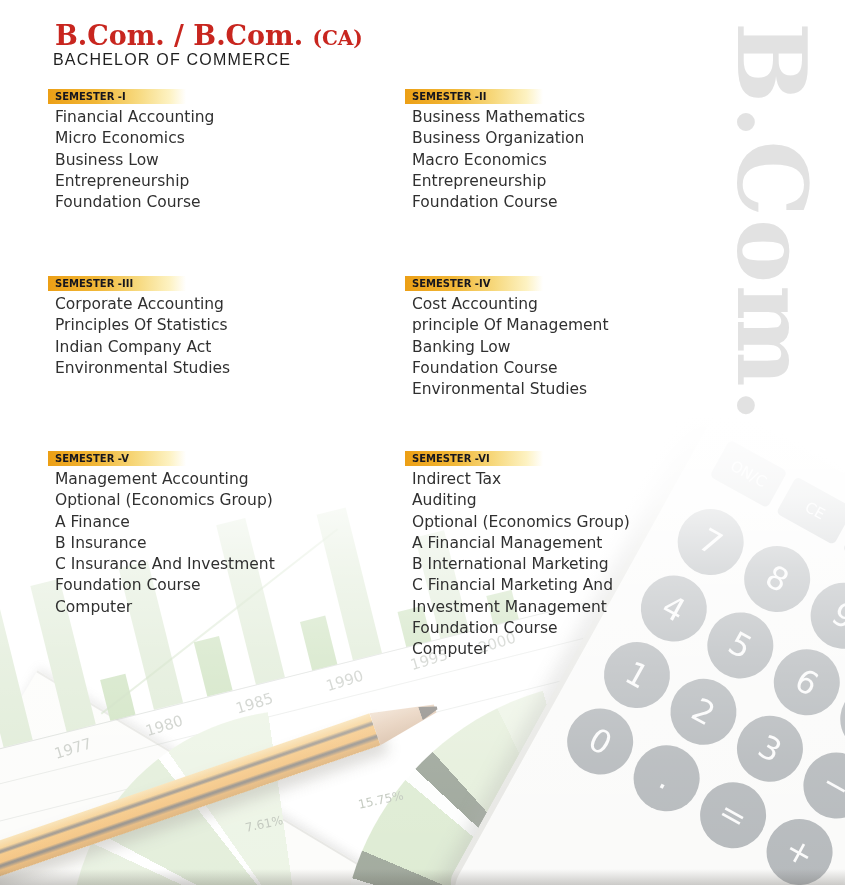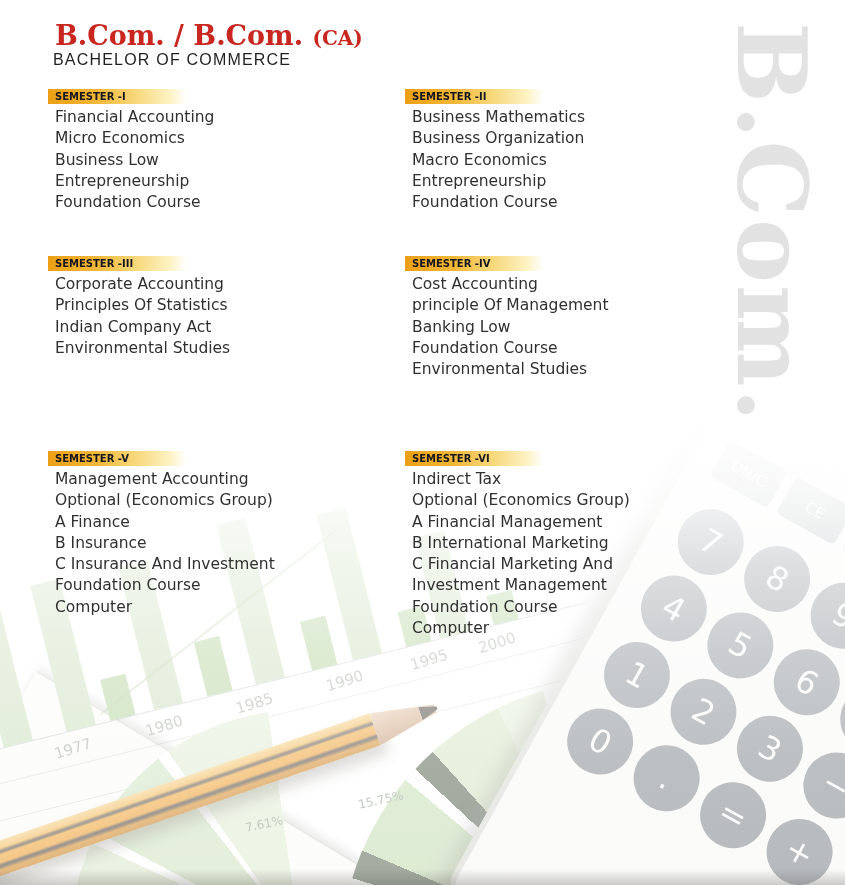--- a/index.html
+++ b/index.html
@@ -73,21 +73,21 @@
   .title{position:absolute;left:55px;top:20px;font-family:"DejaVu Serif",serif;font-weight:bold;
         color:#c8261f;font-size:27px;white-space:nowrap;}
   .title .suffix{font-size:20px;}
   .subtitle{position:absolute;left:53px;top:51px;font-family:"Liberation Sans",sans-serif;
         font-size:16px;letter-spacing:1.2px;color:#1f1f1f;font-weight:500;}
 
   .sem{position:absolute;width:345px;}
   .sem-1,.sem-3,.sem-5{left:48px;}
   .sem-2,.sem-4,.sem-6{left:405px;}
   .sem-1,.sem-2{top:89px;}
-  .sem-3,.sem-4{top:256px;}
+  .sem-3,.sem-4{top:276px;}
   .sem-5,.sem-6{top:451px;}
   .sem-header{width:131px;padding:2px 0 2px 7px;font-size:10px;font-weight:bold;color:#16161e;
         background:linear-gradient(90deg,#ec9f15 0%,#f1b737 35%,#f7d97e 65%,#fdf2c2 88%,rgba(253,245,205,0) 100%);
         margin-bottom:3px;}
   .course{font-size:15.5px;line-height:21.3px;color:#303030;padding-left:7px;white-space:nowrap;}
 </style>
 </head>
 <body>
 
 <div class="page">
@@ -225,20 +225,21 @@
           <div class="course">B Insurance</div>
           <div class="course">C Insurance And Investment</div>
           <div class="course">Foundation Course</div>
           <div class="course">Computer</div>
         </div>
     </div>
     <div class="sem sem-6">
       <div class="sem-header">SEMESTER -VI</div>
       <div class="courses">
           <div class="course">Indirect Tax</div>
+          <div class="course">Auditing</div>
           <div class="course">Optional (Economics Group)</div>
           <div class="course">A Financial Management</div>
           <div class="course">B International Marketing</div>
           <div class="course">C Financial Marketing And</div>
           <div class="course">Investment Management</div>
           <div class="course">Foundation Course</div>
           <div class="course">Computer</div>
         </div>
     </div>
   </div>

